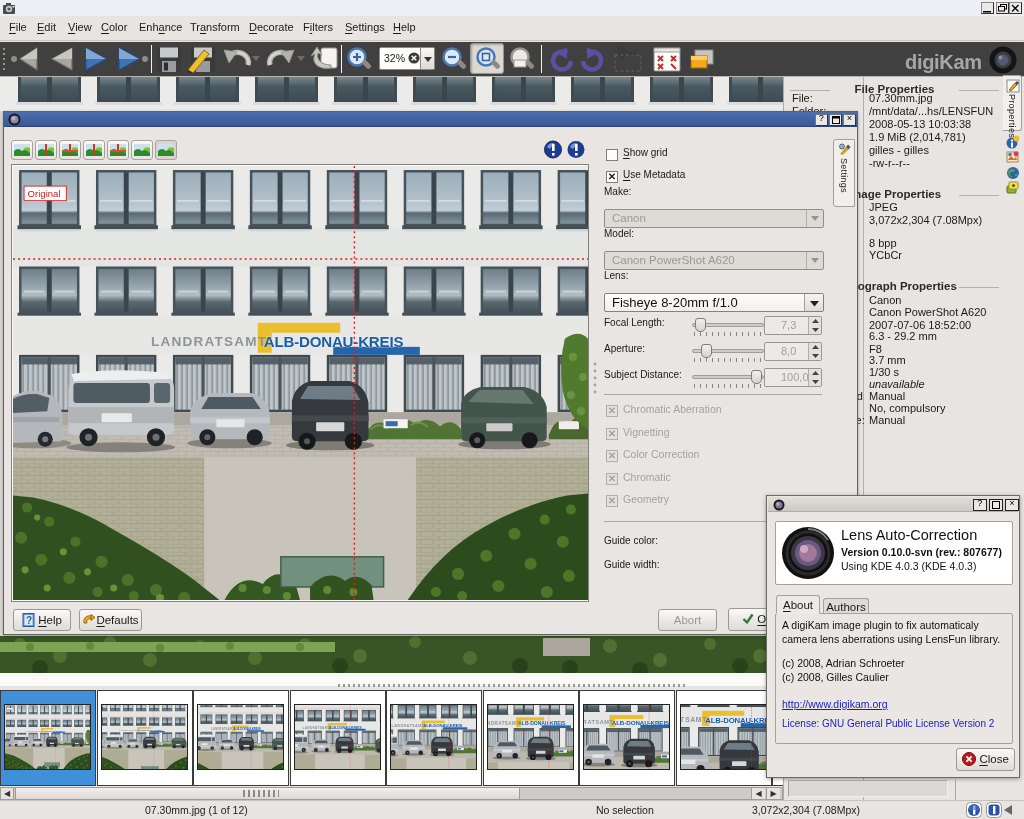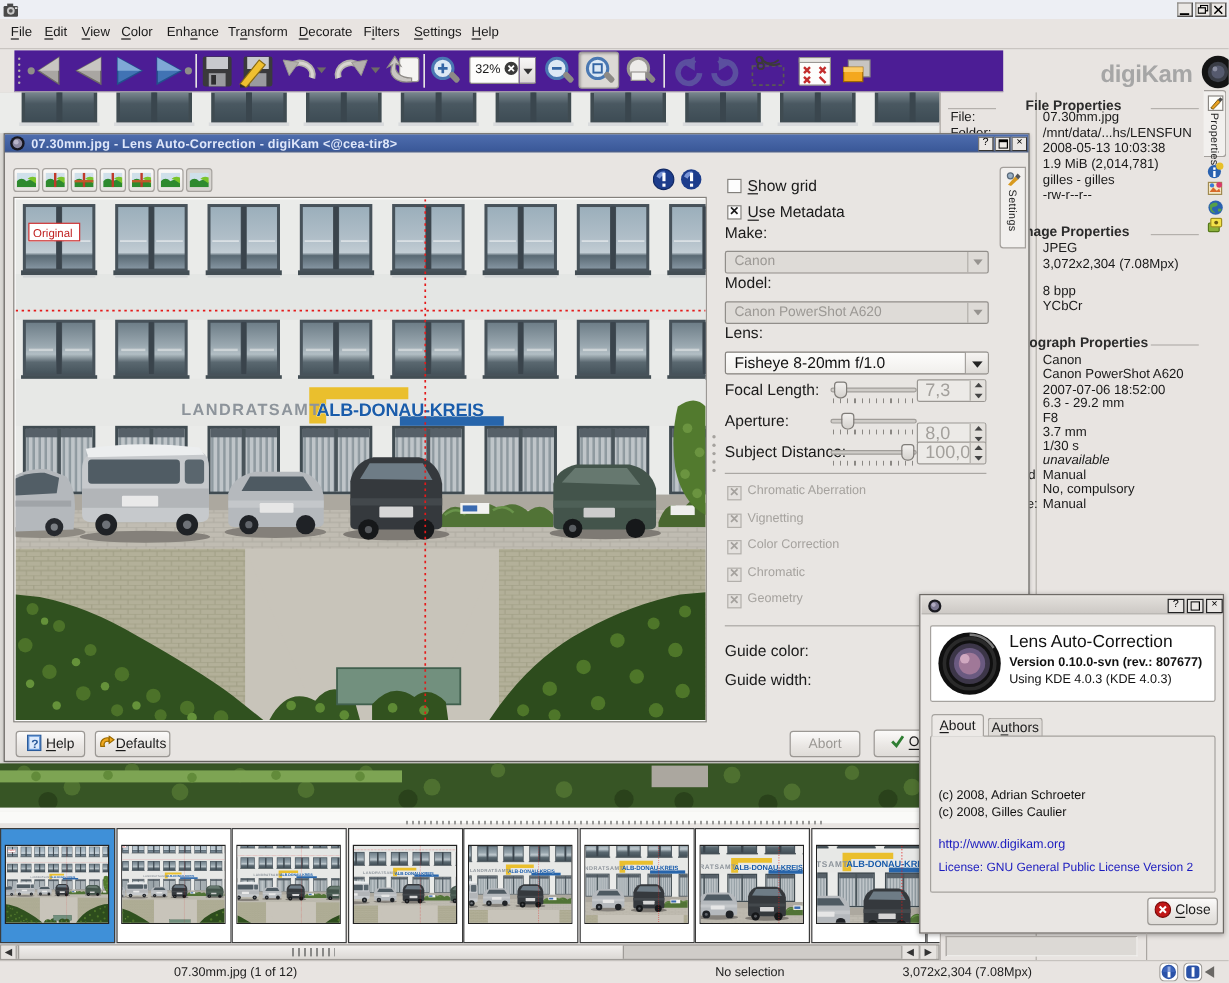--- a/index.html
+++ b/index.html
@@ -3,36 +3,36 @@
 <style>
 *{margin:0;padding:0;box-sizing:border-box}
 html,body{width:1024px;height:819px;overflow:hidden}
 body{position:relative;font-family:"Liberation Sans",sans-serif;background:#e8e4e1;font-size:11.5px;color:#1a1a1a}
 .abs{position:absolute}
 .u{text-decoration:underline;text-underline-offset:2px}
 #topstrip{left:0;top:0;width:1024px;height:16px;background:#edeff4}
 .wbtn{position:absolute;top:2px;width:13px;height:12px;background:#ebe8e5;border:1px solid;border-color:#8a8783 #2e2e2e #2e2e2e #8a8783;font:9px "Liberation Mono",monospace;text-align:center;line-height:9px;color:#000;-webkit-font-smoothing:none}
 #menubar{left:0;top:16px;width:1024px;height:25px;background:#e8e4e1;border-bottom:1px solid #c9c5c1}
 .mi{position:absolute;top:5px;font-size:11px;color:#1a1a1a}
-#toolbar{left:12px;top:42px;width:824px;height:35px;background:#4c1d95;border-bottom:1px solid #b8b4b0}
+#toolbar{left:0;top:42px;width:1024px;height:35px;background:#404040;border-bottom:1px solid #b8b4b0}
 .tsep{position:absolute;top:3px;width:1px;height:28px;background:#c6c2be;border-right:1px solid #f4f2f0}
 #canvas{left:0;top:77px;width:783px;height:599px;background:#dbd9d5}
 #rightpanel{left:783px;top:77px;width:221px;height:723px;background:#e8e4e1;border-left:1px solid #aeaaa6;font-size:11px}
 .rphead{position:absolute;width:221px;text-align:center;font-weight:bold;font-size:11.5px;color:#2b2b2b}
 .rpv{position:absolute;left:85px;white-space:nowrap;color:#1a1a1a}
 .rpl{position:absolute;white-space:nowrap;color:#1a1a1a}
 #tabstrip{left:1004px;top:77px;width:20px;height:723px;background:#e8e4e1}
 #statusbar{left:0;top:800px;width:1024px;height:19px;background:#e8e4e1;border-top:1px solid #c6c2be;font-size:10.5px;color:#222}
 .vtext{writing-mode:vertical-rl;font-size:9px;color:#222;letter-spacing:.3px}
 .chk{position:absolute;width:12px;height:12px;background:#fdfdfd;border:1px solid #827f7b;font:bold 10px "Liberation Sans",sans-serif;line-height:10px;text-align:center}
 .combo{position:absolute;height:19px;border:1px solid #918e8a;border-radius:2px;background:#dedbd7;color:#9b9894;font-size:11.5px;line-height:17px;padding-left:7px}
 .carrow{position:absolute;right:0;top:0;width:17px;height:17px;border-left:1px solid #b1aeaa;text-align:center;line-height:15px;font-size:9px;color:#8a8784}
-.spin{position:absolute;width:58px;height:19px;border:1px solid #9a9793;border-radius:2px;background:#eceae7;color:#a3a09c;font-size:15px;line-height:17px;padding-left:6px}
+.spin{position:absolute;width:58px;height:19px;border:1px solid #9a9793;border-radius:2px;background:#eceae7;color:#a3a09c;font-size:11px;line-height:17px;padding-left:16px}
 .spinbtn{position:absolute;right:0;top:0;width:13px;height:17px;border-left:1px solid #b1aeaa;background:#e4e1dd}
-.lbl{position:absolute;font-size:13px;color:#1a1a1a;white-space:nowrap}
+.lbl{position:absolute;font-size:10px;color:#1a1a1a;white-space:nowrap}
 .glbl{position:absolute;font-size:10.5px;color:#a5a29e;white-space:nowrap}
 .btn{position:absolute;background:linear-gradient(#fbfaf9,#e9e6e3 60%,#dfdcd8);border:1px solid #9b9894;border-radius:3px;font-size:11.5px;color:#1a1a1a;text-align:center;white-space:nowrap}
 .sliderline{position:absolute;height:4px;border:1px solid #a09d99;border-radius:2px;background:#cfccc8}
 .sthumb{position:absolute;width:11px;height:14px;background:linear-gradient(#f2f0ee,#d5d2ce);border:1px solid #7f7c78;border-radius:3px 3px 5px 5px}
 .ticks{position:absolute;height:4px;background-image:repeating-linear-gradient(90deg,#8a8783 0 1px,transparent 1px 6px)}
 </style></head>
 <body>
 <div class="abs" id="topstrip">
  <svg class="abs" style="left:2px;top:1px" width="14" height="14" viewBox="0 0 14 14">
       <rect x="1" y="4" width="12" height="9" rx="1" fill="#4a4a4a"></rect>
@@ -614,21 +614,20 @@
       <path d="M8 0 L8 10 L0 5 Z" fill="#6a6865"></path>
     </svg>
 </div>
 <div class="abs" id="dialog" style="left:3px;top:111px;width:855px;height:524px;background:#e8e5e2;border:1px solid #62605c;box-shadow:0 1px 3px rgba(0,0,0,.3)">
 <div class="abs" style="left:0;top:0;width:853px;height:15px;background:linear-gradient(#4e6dae,#3a5898);border-bottom:1px solid #2c4478"></div>
 <svg class="abs" style="left:4px;top:1px" width="13" height="13" viewBox="0 0 13 13">
       <circle cx="6.5" cy="6.5" r="6" fill="#17171f"></circle>
       <circle cx="6.5" cy="6.5" r="4" fill="#8a87a0"></circle>
       <circle cx="5.5" cy="5.5" r="2" fill="#b8b4c8"></circle>
     </svg>
-<div class="abs" style="left:22px;top:2px;font-size:10.5px;font-weight:bold;color:#dfe7fa;letter-spacing:.2px">07.30mm.jpg - Lens Auto-Correction - digiKam &lt;@cea-tir8&gt;</div>
 <div class="wbtn" style="left:811px;top:2px;border-color:#777 #333 #333 #777">?</div>
 <div class="wbtn" style="left:825px;top:2px;border-color:#777 #333 #333 #777"><svg width="8" height="8" viewBox="0 0 8 8" style="margin-top:1px">
         <rect x="0.5" y="0.5" width="7" height="7" fill="none" stroke="#000"></rect>
         <rect x="0.5" y="0.5" width="7" height="2" fill="#000"></rect>
       </svg></div>
 <div class="wbtn" style="left:839px;top:2px;border-color:#777 #333 #333 #777">×</div>
 <div class="abs" style="left:7px;top:28px;width:22px;height:20px;background:linear-gradient(#fbfaf9,#e6e3e0);border:1px solid #a6a29e;border-radius:3px"><svg width="16" height="12" style="margin:3px 0 0 2px" viewBox="0 0 16 12">
         <rect width="16" height="12" fill="#cfe0ea"></rect>
         <path d="M0 7 Q4 3 8 7 Q12 4 16 8 L16 12 L0 12 Z" fill="#2e8a2e"></path>
         <path d="M9 5 Q12 2 16 4 L16 9 Q12 6 9 5" fill="#7ac42a"></path>
@@ -722,21 +721,21 @@
           <path d="M0 4 H7 L3.5 0 Z" fill="#444"></path>
         </svg>
         <svg width="7" height="4" style="margin:5px 0 0 3px;display:block">
           <path d="M0 0 H7 L3.5 4 Z" fill="#444"></path>
         </svg>
       </div></div>
 <div class="lbl" style="left:600px;top:231px">Aperture:</div>
 <div class="sliderline" style="left:688px;top:237px;width:72px"></div>
     <div class="sthumb" style="left:697px;top:232px"></div>
     <div class="ticks" style="left:690px;top:246px;width:68px"></div>
-<div class="spin" style="left:760px;top:240px">8,0<div class="spinbtn">
+<div class="spin" style="left:760px;top:230px">8,0<div class="spinbtn">
         <svg width="7" height="4" style="margin:2px 0 0 3px;display:block">
           <path d="M0 4 H7 L3.5 0 Z" fill="#444"></path>
         </svg>
         <svg width="7" height="4" style="margin:5px 0 0 3px;display:block">
           <path d="M0 0 H7 L3.5 4 Z" fill="#444"></path>
         </svg>
       </div></div>
 <div class="lbl" style="left:600px;top:257px">Subject Distance:</div>
 <div class="sliderline" style="left:688px;top:263px;width:72px"></div>
     <div class="sthumb" style="left:747px;top:258px"></div>
@@ -806,22 +805,23 @@
 <circle cx="24" cy="24" r="4" fill="#d0a8c0"></circle>
 <path d="M28 4 a24 24 0 0 1 20 11" stroke="#e8e8e8" stroke-width="2" fill="none" opacity=".5"></path>
 <circle cx="28" cy="28" r="21" fill="none" stroke="#2a2a2a" stroke-width="3"></circle>
 </svg>
 <div class="abs" style="left:74px;top:31px;font-size:14.5px;color:#111;white-space:nowrap">Lens Auto-Correction</div>
 <div class="abs" style="left:74px;top:50px;font-size:10.5px;font-weight:bold;color:#111;white-space:nowrap">Version 0.10.0-svn (rev.: 807677)</div>
 <div class="abs" style="left:74px;top:64px;font-size:10.5px;color:#111;white-space:nowrap">Using KDE 4.0.3 (KDE 4.0.3)</div>
 <div class="abs" style="left:9px;top:99px;width:44px;height:19px;background:#ece9e6;border:1px solid #a5a29e;border-bottom:1px solid #ece9e6;border-radius:3px 3px 0 0;text-align:center;font-size:11.5px;line-height:18px;z-index:2"><span class="u">A</span>bout</div>
 <div class="abs" style="left:56px;top:102px;width:46px;height:16px;background:#dedbd7;border:1px solid #a5a29e;border-bottom:none;border-radius:3px 3px 0 0;text-align:center;font-size:11.5px;line-height:16px">A<span class="u">u</span>thors</div>
 <div class="abs" style="left:8px;top:117px;width:238px;height:131px;border:1px solid #a5a29e;border-radius:2px;background:#e9e6e3;z-index:1"></div>
+<div class="abs" style="left:15px;top:123px;width:232px;font-size:10.5px;color:#111;z-index:2;line-height:13.5px;white-space:nowrap">A digiKam image plugin to fix automaticaly<br>camera lens aberrations using LensFun library.</div>
 <div class="abs" style="left:15px;top:161px;font-size:10.5px;color:#111;z-index:2">(c) 2008, Adrian Schroeter</div>
 <div class="abs" style="left:15px;top:175px;font-size:10.5px;color:#111;z-index:2">(c) 2008, Gilles Caulier</div>
-<div class="abs" style="left:15px;top:202px;font-size:10.5px;color:#1b1bbf;z-index:2">http://www.digikam.org</div>
+<div class="abs" style="left:15px;top:202px;font-size:10.5px;color:#1b1bbf;text-decoration:underline;z-index:2">http://www.digikam.org</div>
 <div class="abs" style="left:15px;top:222px;font-size:10px;color:#1b1bbf;z-index:2;white-space:nowrap">License: GNU General Public License Version 2</div>
 <div class="btn" style="left:189px;top:252px;width:59px;height:23px;line-height:21px"><svg width="14" height="14" viewBox="0 0 14 14" style="vertical-align:-3px">
         <circle cx="7" cy="7" r="6.5" fill="#c01818" stroke="#7a0c0c"></circle>
         <path d="M4.4 4.4 L9.6 9.6 M9.6 4.4 L4.4 9.6" stroke="#fff" stroke-width="1.8"></path>
       </svg> <span class="u">C</span>lose</div>
 </div>
 <div class="abs" style="left:788px;top:780px;width:160px;height:17px;background:#dcd9d5;border:1px solid #a5a19d;border-bottom-color:#f2f0ee;border-right-color:#f2f0ee"></div>
 <div class="abs" style="left:955px;top:778px;width:1px;height:22px;background:#aaa6a2"></div>
 </body></html>

